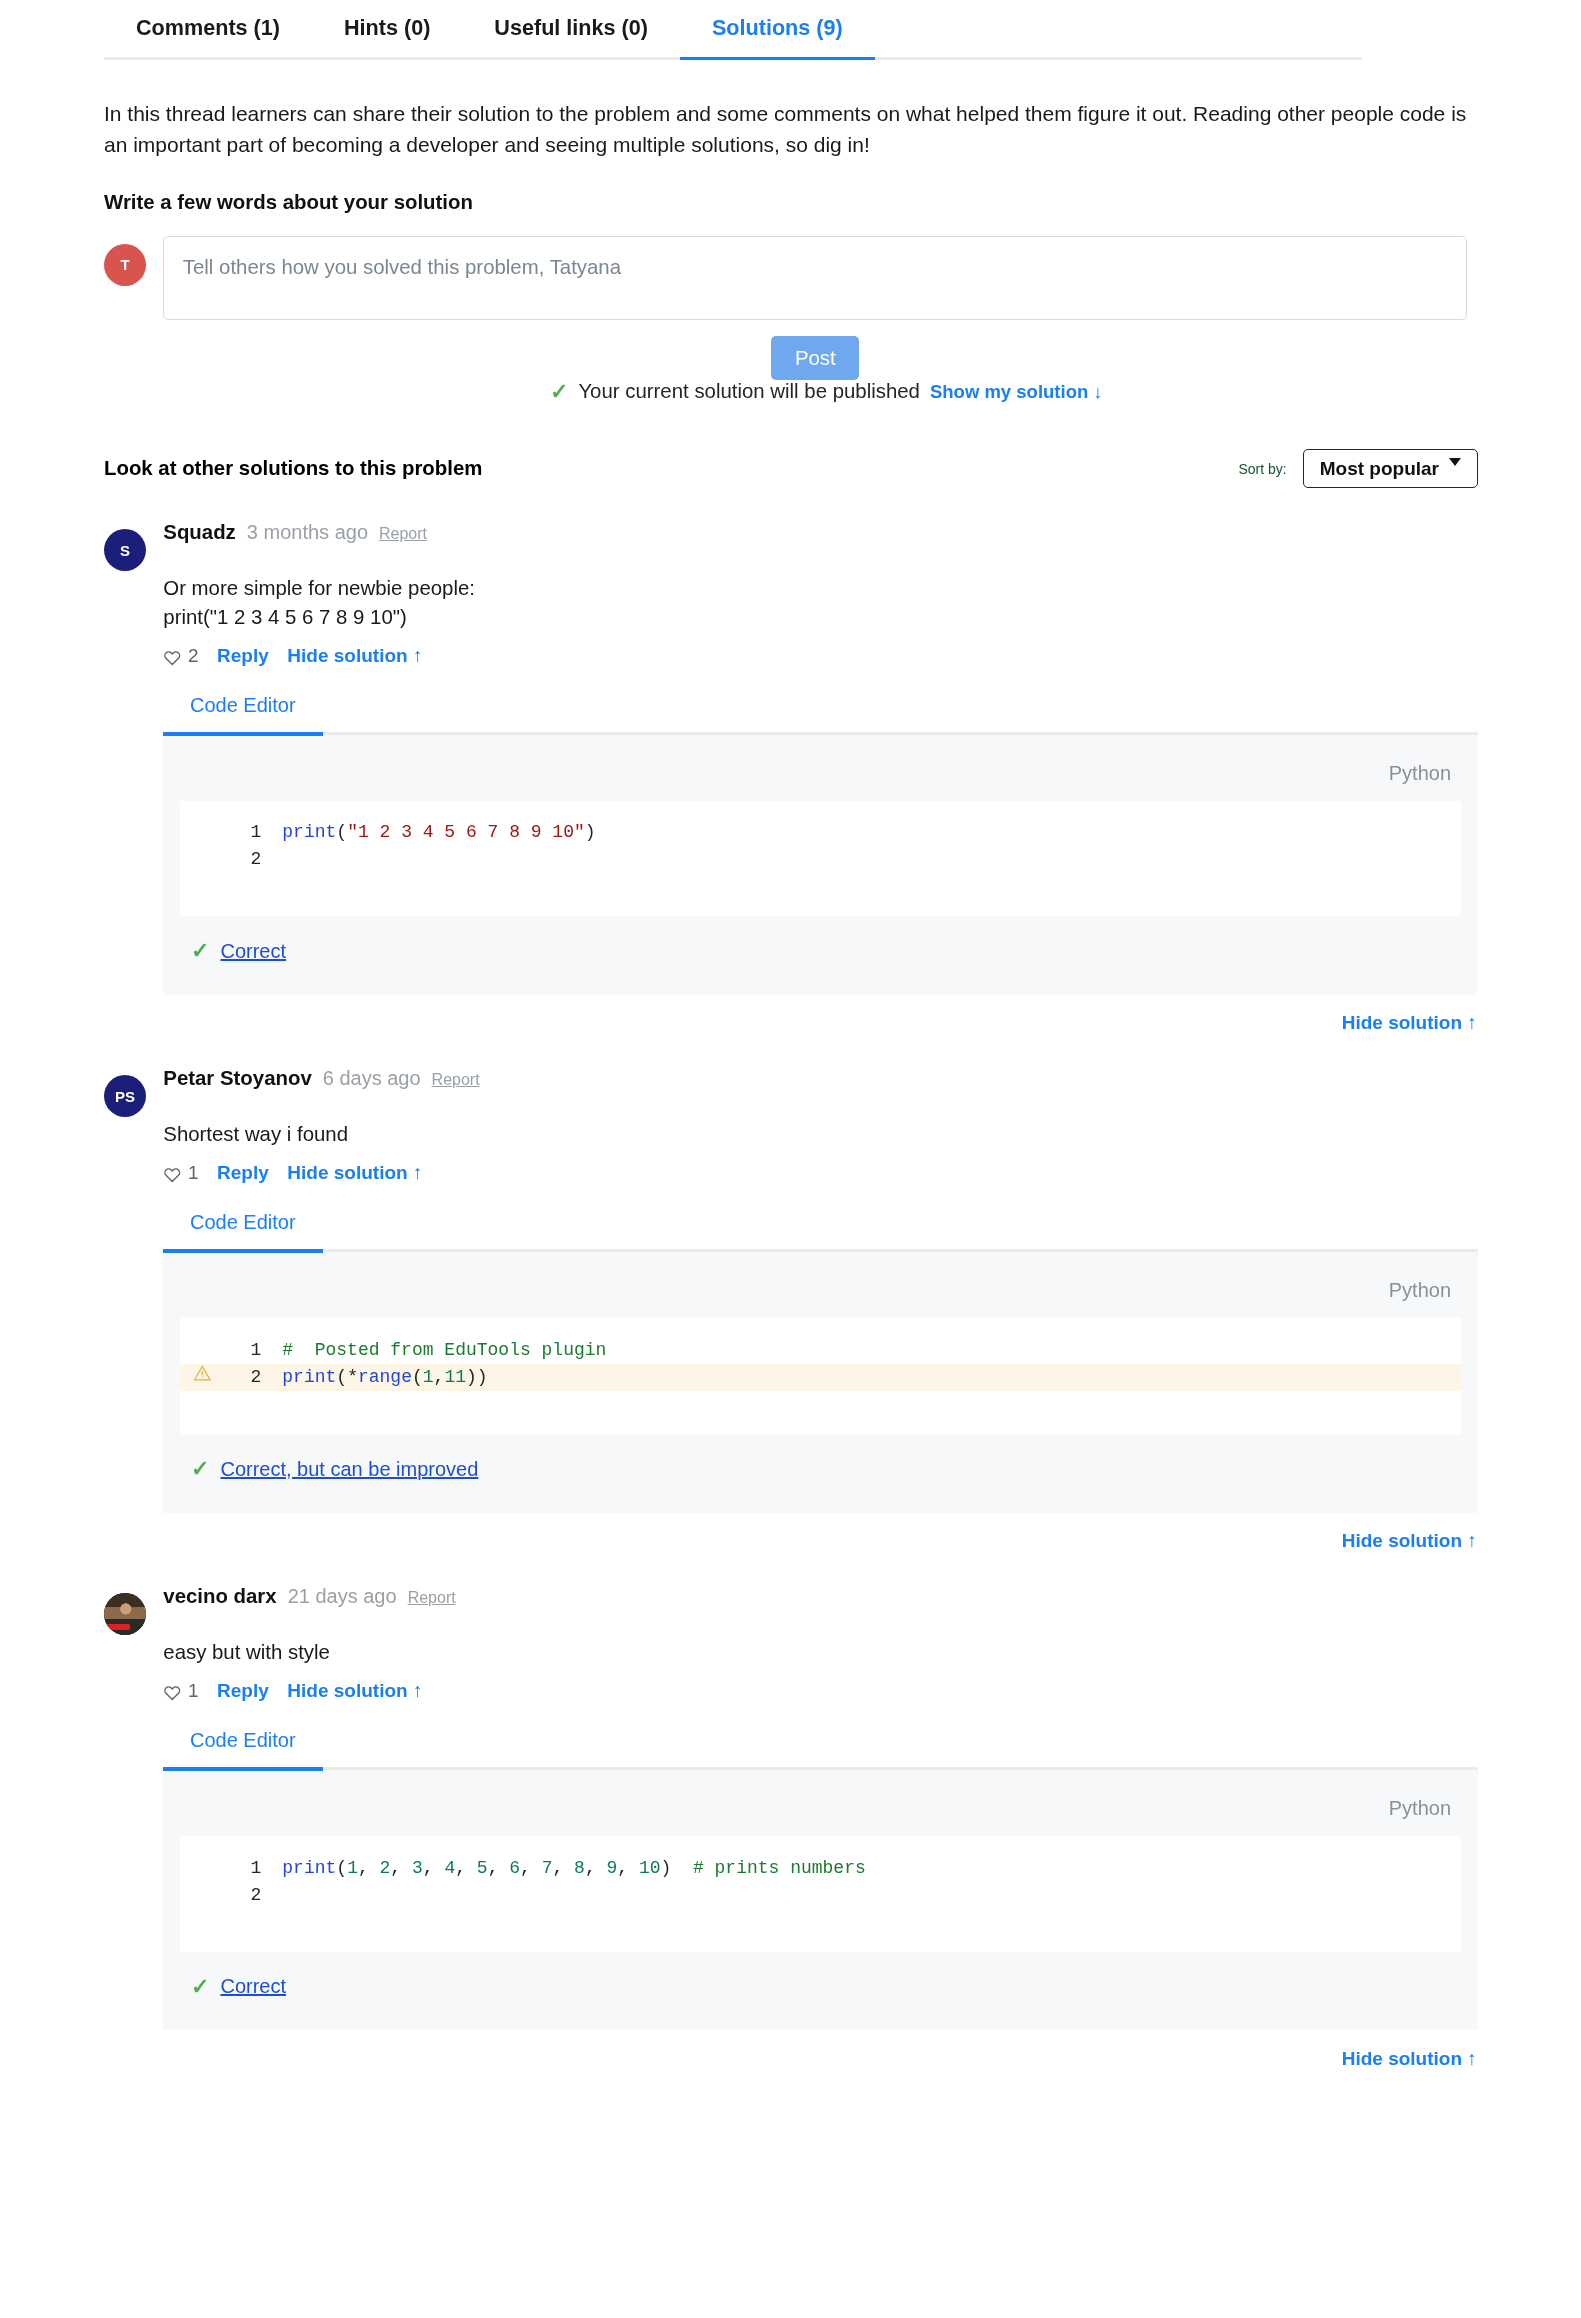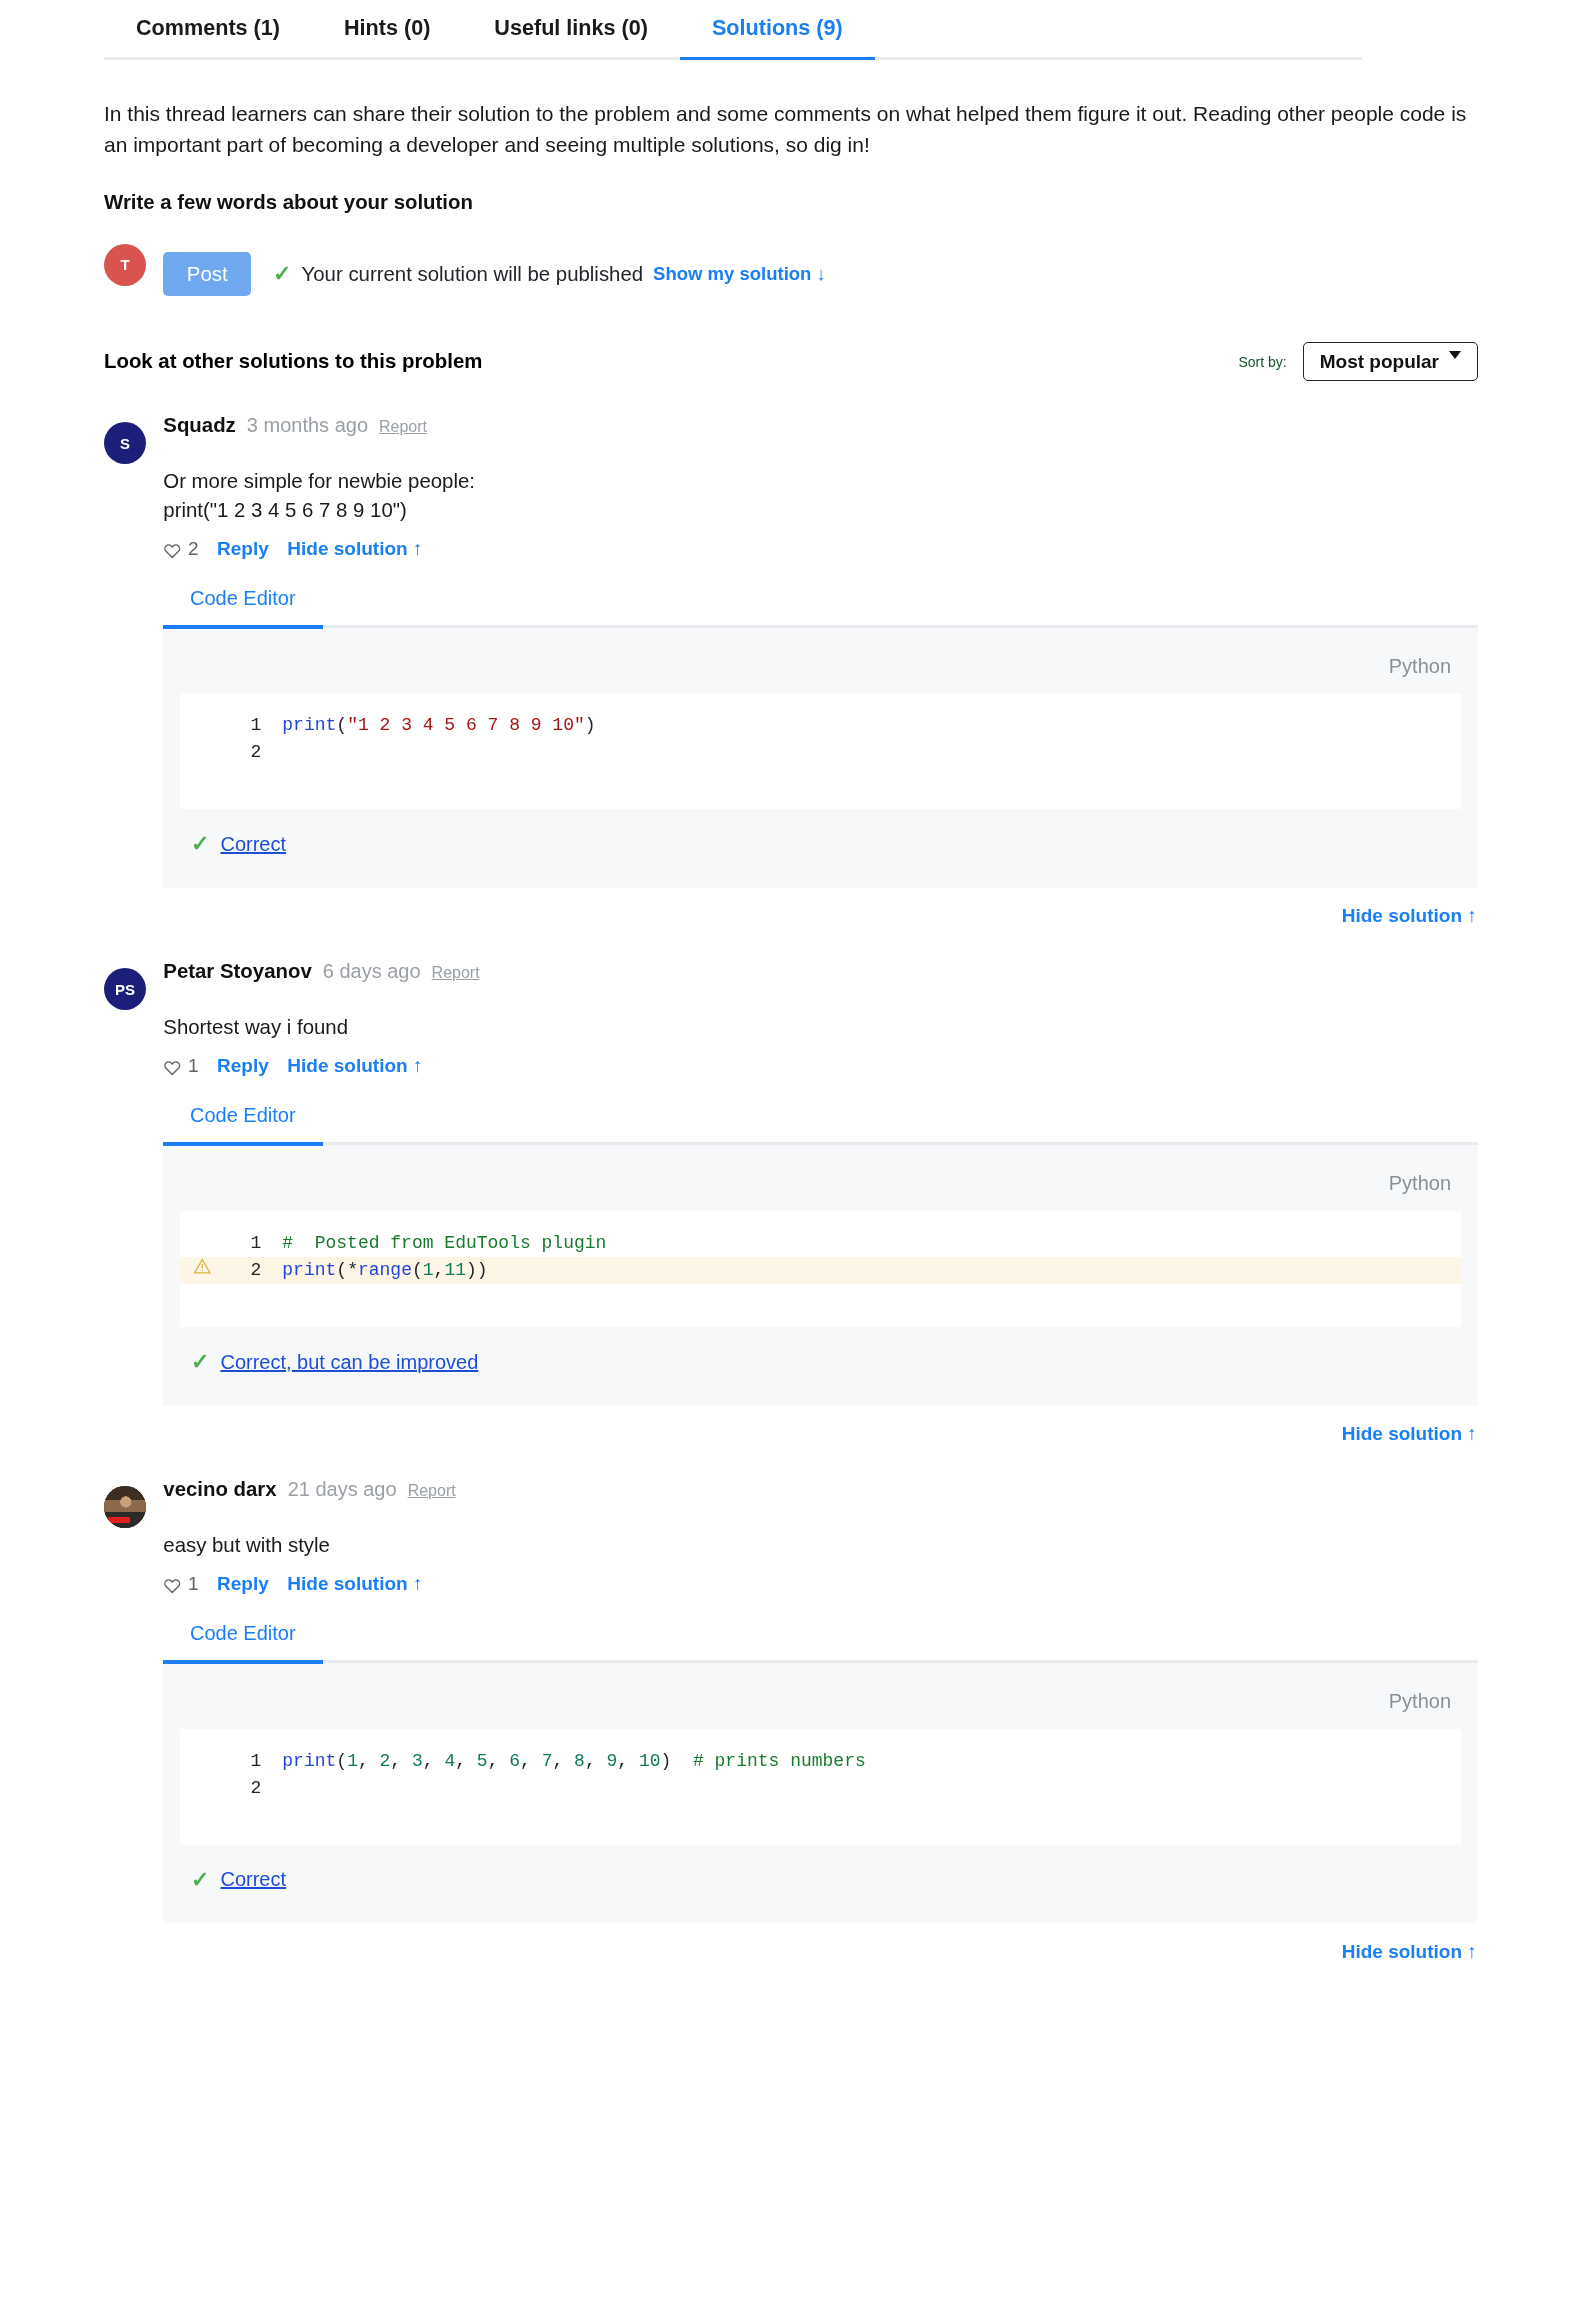--- a/index.html
+++ b/index.html
@@ -130,20 +130,21 @@
     resize: none;
     line-height: 1.4;
   }
   .textarea::placeholder { color: #7a8793; }
 
   .post-row {
     margin-top: 16px;
     display: flex;
     align-items: center;
     gap: 0;
+    flex-direction: column;
   }
   .btn-post {
     background: #6fa8ee;
     border: none;
     color: #fff;
     font-size: 20.4px;
     font-family: "Liberation Sans", sans-serif;
     padding: 10px 23.5px;
     border-radius: 5px;
     cursor: pointer;
@@ -394,20 +395,21 @@
 
     <div class="intro">In this thread learners can share their solution to the problem and some comments on what helped them figure it out. Reading other people code is an important part of becoming a developer and seeing multiple solutions, so dig in!</div>
 
     <div class="section-title">Write a few words about your solution</div>
 
     <div class="post-form">
       <div class="avatar red">
         <span>T</span>
       </div>
       <div class="textarea-box">
+        <textarea class="textarea" placeholder="Tell others how you solved this problem, Tatyana" style=""></textarea>
         <div class="post-row">
           <button class="btn-post">Post</button>
           <div class="publish-note">
             <span class="check-green">✓</span>
             <span>Your current solution will be published</span>
             <span class="link link-sm">Show my solution ↓</span>
           </div>
         </div>
       </div>
     </div>

